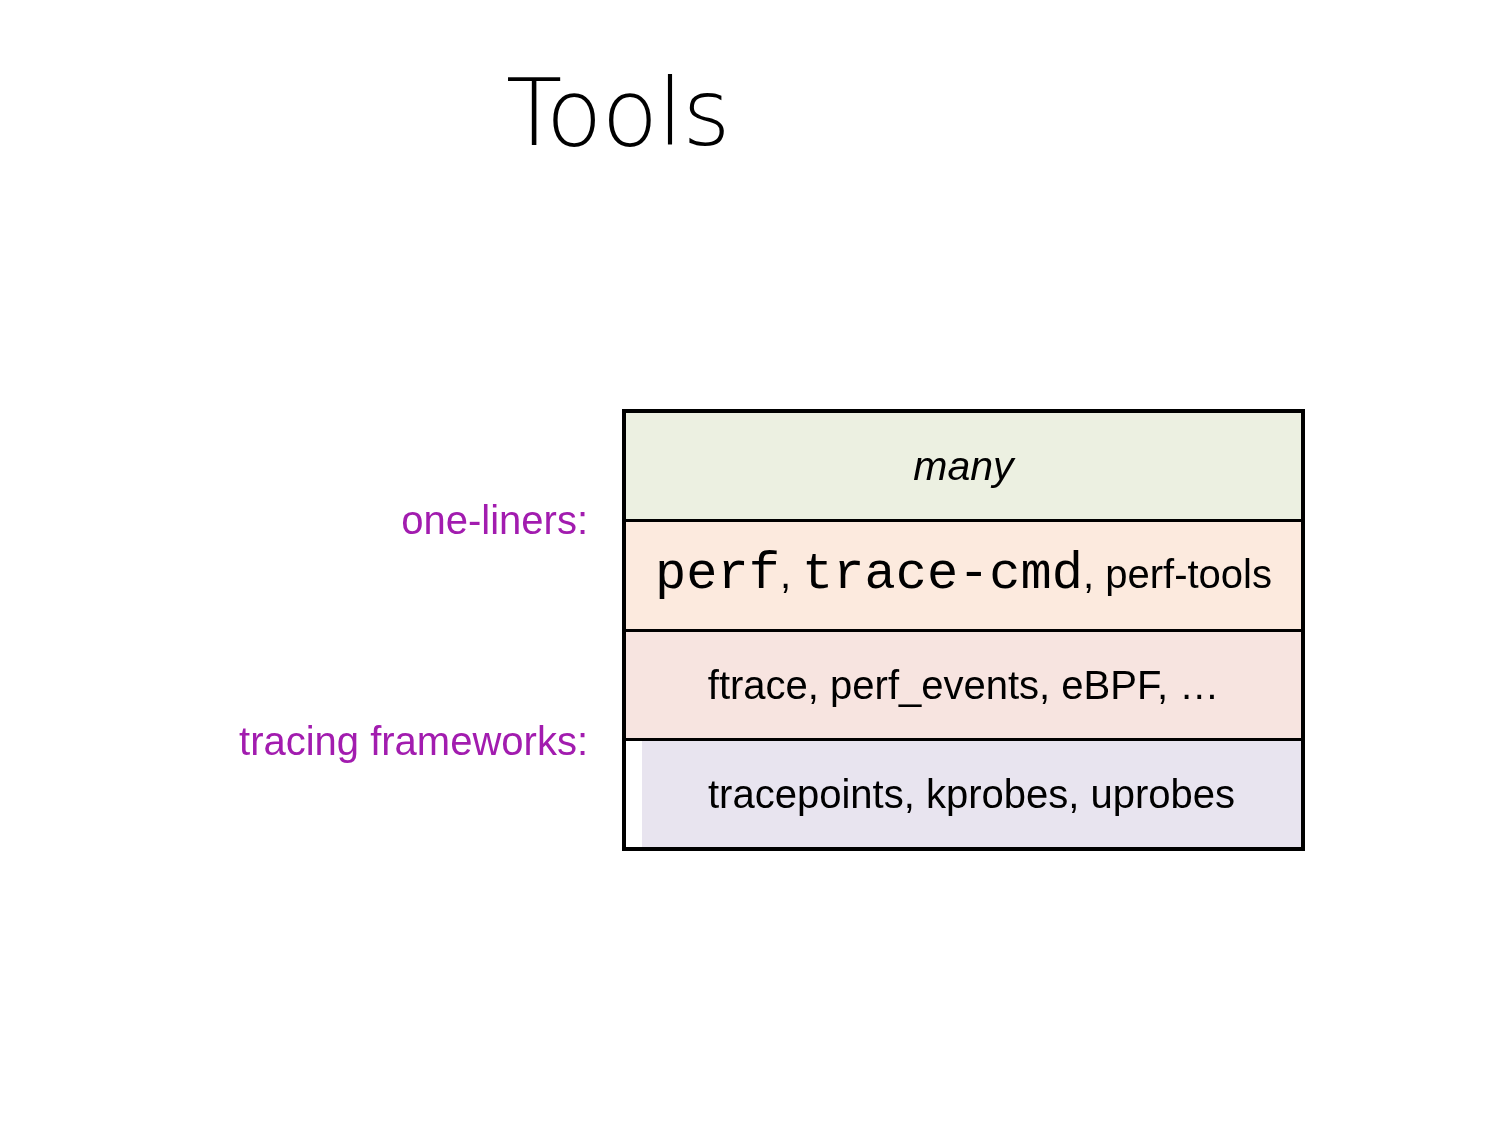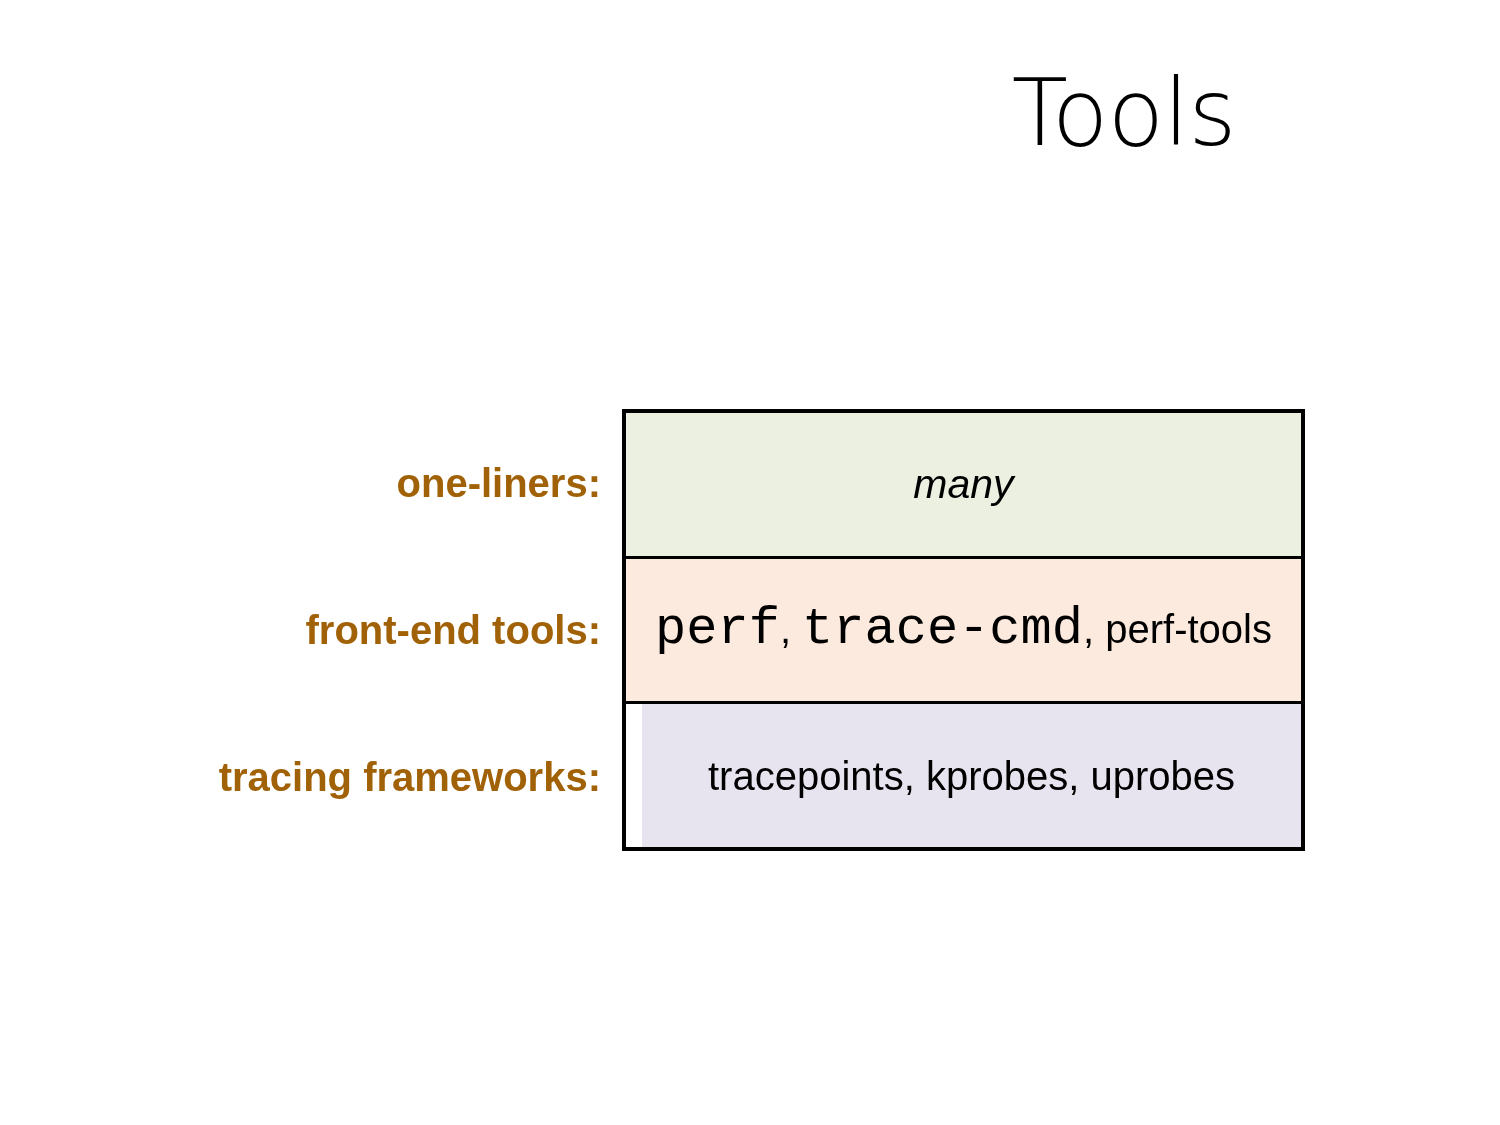--- a/index.html
+++ b/index.html
@@ -16,21 +16,21 @@
     color: #000000;
     -webkit-font-smoothing: antialiased;
   }
 
   
   .slide-title {
     position: absolute;
     left: 0;
     top: 68px;
     width: 1236px;
-    text-align: right;
+    text-align: center;
     font-family: "DejaVu Sans", sans-serif;
     font-weight: 300;
     font-size: 92px;
     line-height: 1.0;
     letter-spacing: -0.5px;
     color: #000000;
   }
 
   
   .diagram {
@@ -48,27 +48,27 @@
     width: 502px;
     display: flex;
     flex-direction: column;
   }
 
   .row-label {
     flex: 1 1 0;
     display: flex;
     align-items: center;
     justify-content: flex-end;
-    padding-right: 21px;
+    padding-right: 34px;
     box-sizing: border-box;
     font-family: "Liberation Sans", sans-serif;
     font-size: 40px;
-    font-weight: 700;
+    font-weight: 400;
     line-height: 1.15;
-    color: #a16207;
+    color: #a21caf;
     white-space: nowrap;
   }
 
   .table {
     width: 683px;
     border: 4px solid #000000;
     box-sizing: border-box;
     display: flex;
     flex-direction: column;
   }
@@ -110,33 +110,35 @@
 </style>
 </head>
 <body style="background: rgb(255, 255, 255); color: rgb(0, 0, 0);">
 
 <div class="slide-title">Tools</div>
 
 <div class="diagram">
 
   <div class="label-col">
     <div class="row-label">one-liners:</div>
-    <div class="row-label">front-end tools:</div>
     <div class="row-label">tracing frameworks:</div>
   </div>
 
   <div class="table" style="border-color: rgb(0, 0, 0);">
 
     <div class="table-row" style="background: rgb(236, 240, 225); border-color: rgb(0, 0, 0);">
       <span class="cell-text italic">many</span>
     </div>
 
     <div class="table-row" style="background: rgb(252, 234, 222); border-color: rgb(0, 0, 0);">
       <span class="cell-text"><span class="mono">perf</span><span class="sans">, </span><span class="mono">trace-cmd</span><span class="sans">, </span><span class="sans">perf-tools</span></span>
     </div>
 
+    <div class="table-row" style="background: rgb(247, 228, 224); border-color: rgb(0, 0, 0);">
+      <span class="cell-text">ftrace, perf_events, eBPF, …</span>
+    </div>
 
     <div class="table-row" style="background: rgb(232, 228, 239); border-color: rgb(0, 0, 0); margin-left: 16px;">
       <span class="cell-text">tracepoints, kprobes, uprobes</span>
     </div>
 
   </div>
 </div>
 
 </body></html>

